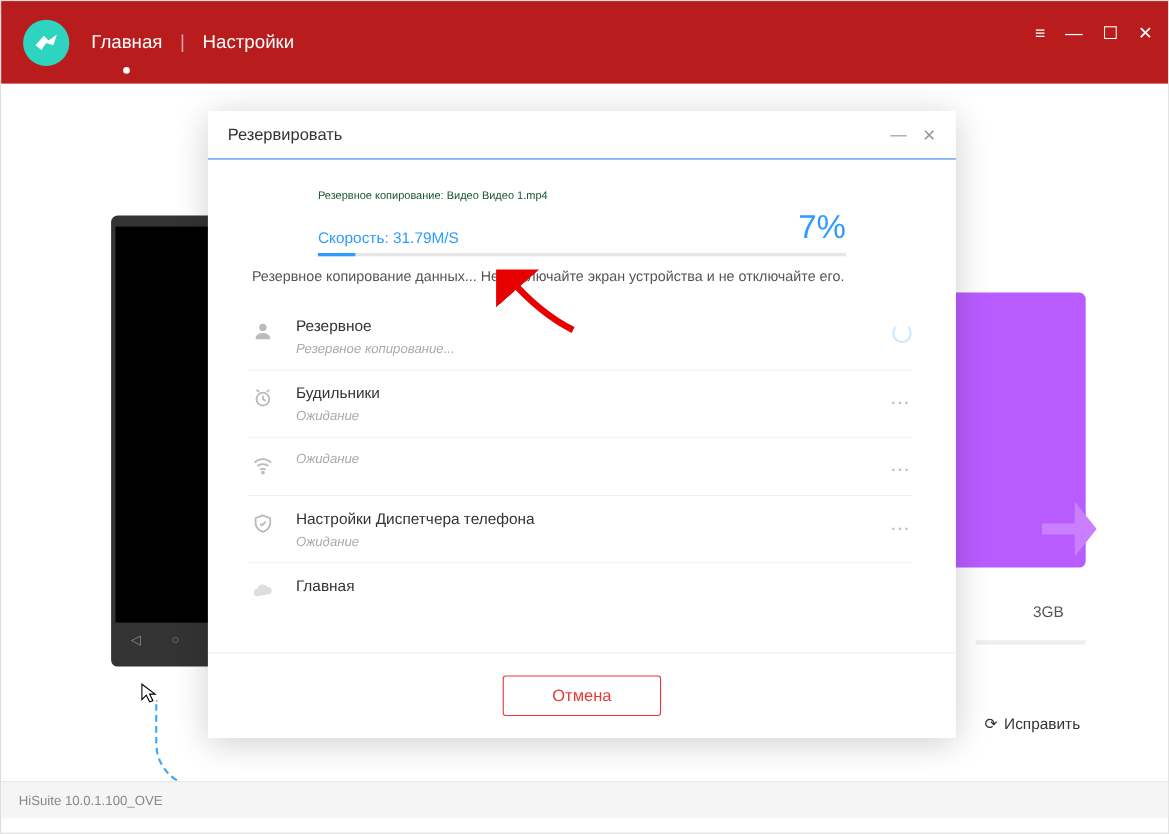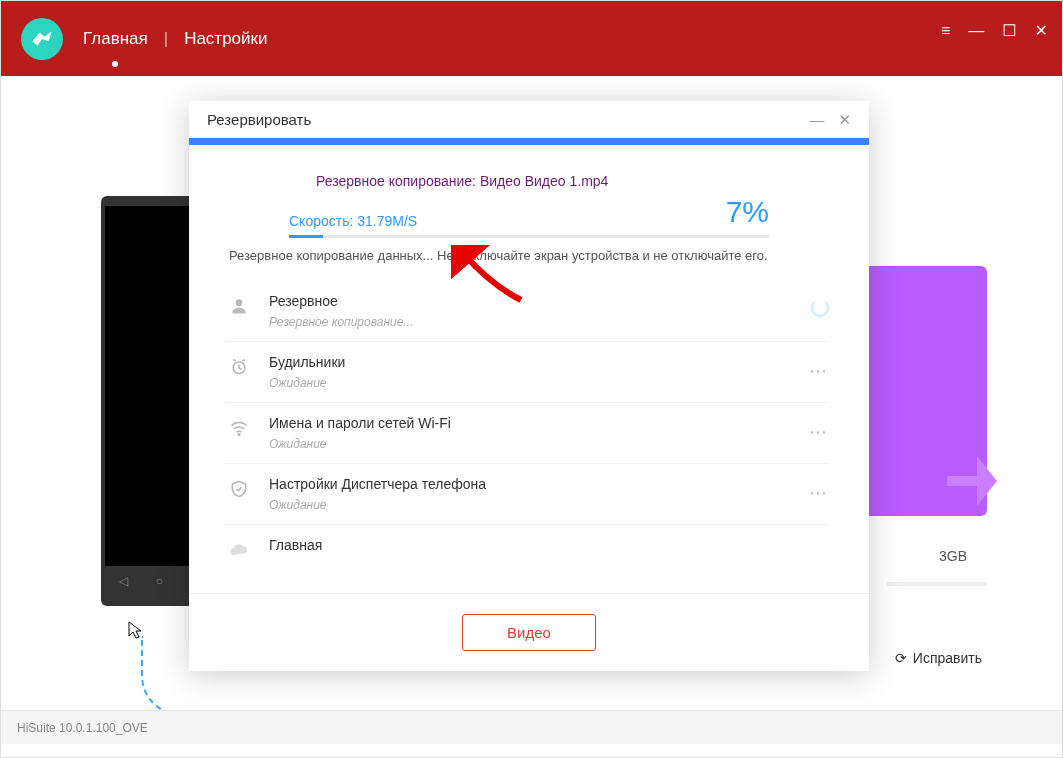--- a/index.html
+++ b/index.html
@@ -28,26 +28,26 @@
 
 .right-card { position:absolute; right:75px; top:190px; width:180px; height:250px; background:#b85cff; border-radius:6px; }
 .right-card::after{content:"";position:absolute;right:-10px;bottom:10px;width:50px;height:50px;background:#c97fff;clip-path:polygon(0 40%, 60% 40%, 60% 0, 100% 50%, 60% 100%, 60% 60%, 0 60%);}
 .size-text { position:absolute; right:95px; top:472px; color:#555; font-size:14px; }
 .size-bar { position:absolute; right:75px; top:506px; width:100px; height:4px; background:#eee; }
 .fix-row { position:absolute; right:80px; top:574px; color:#333; font-size:14px; display:flex; align-items:center; gap:6px;}
 
 .footer { position: absolute; bottom: 13px; left: 0; right: 0; height: 34px; background: #f5f5f5; color: #888; font-size: 12px; padding: 10px 16px; border-top:1px solid #e8e8e8;}
 
 .dialog { position: absolute; left: 188px; top: 100px; width: 680px; height: 570px; background: #fff; box-shadow: 0 4px 30px rgba(0,0,0,.2); display: flex; flex-direction: column; }
-.dlg-title { height: 44px; border-bottom: 7px solid #3b82f6; display:flex; align-items:center; padding:0 18px; font-size:15px; color:#333; justify-content:space-between;}
+.dlg-title { height: 44px; border-bottom: 1px solid #3b82f6; display:flex; align-items:center; padding:0 18px; font-size:15px; color:#333; justify-content:space-between;}
 .dlg-ctrl { display:flex; gap:14px; color:#999; }
 .dlg-ctrl span { cursor:pointer; }
 
 .progress-area { padding: 28px 100px 14px; }
-.op-line { font-size: 14px; color: #701a75; margin-bottom: 6px; margin-left: 27px; }
+.op-line { font-size: 10px; color: #14532d; margin-bottom: 6px; }
 .speed-line { font-size: 14px; color: #2e9bff; margin-bottom: 6px; display:flex; justify-content:space-between; align-items:flex-end;}
 .pct { color: #2e9bff; font-size: 30px; font-weight:400;}
 .pbar { height: 3px; background:#e6e6e6; position:relative; margin-bottom:10px;}
 .pbar-fill { position:absolute; left:0; top:0; height:100%; background:#2e9bff; }
 .warn-line { font-size: 13px; color:#555; text-align:left; margin-left:-60px; margin-right:-60px;}
 
 .list { flex:1; overflow:hidden; padding: 4px 40px 0 36px; }
 .item { display:flex; align-items:flex-start; padding:12px 0; border-bottom:1px solid #f0f0f0; gap:16px; }
 .item:last-child{border-bottom:none;}
 .item-icon { width:28px; color:#bbb; display:flex; align-items:center; justify-content:center; font-size:19px; margin-top:3px;}
@@ -168,21 +168,20 @@
         <div class="item-trail">⋯</div>
       </div>
       <div class="item">
         <div class="item-icon">
           <svg width="20" height="20" viewBox="0 0 24 24" fill="none" stroke="#bbb" stroke-width="2">
             <path d="M3 9c5-5 13-5 18 0M6 13c3-3 9-3 12 0M9 17c1.5-1.5 4.5-1.5 6 0"></path>
             <circle cx="12" cy="20" r="1" fill="#bbb"></circle>
           </svg>
         </div>
         <div class="item-body">
-          <div class="item-title">Имена и пароли сетей Wi-Fi</div>
           <div class="item-sub">Ожидание</div>
         </div>
         <div class="item-trail">⋯</div>
       </div>
       <div class="item">
         <div class="item-icon">
           <svg width="20" height="20" viewBox="0 0 24 24" fill="none" stroke="#bbb" stroke-width="2">
             <path d="M12 3l8 3v5c0 5-3 8-8 10-5-2-8-5-8-10V6z"></path>
             <path d="M9 12l2 2 4-4"></path>
           </svg>
@@ -199,21 +198,21 @@
             <path d="M6 18a4 4 0 010-8 6 6 0 0111-2 4 4 0 011 8z"></path>
           </svg>
         </div>
         <div class="item-body">
           <div class="item-title">Главная</div>
         </div>
       </div>
     </div>
 
   <div class="dlg-footer">
-    <button class="btn-cancel">Видео</button>
+    <button class="btn-cancel">Отмена</button>
   </div>
 </div>
 
 <svg class="red-arrow" viewBox="0 0 80 60">
   <defs>
       <marker id="ah" markerWidth="10" markerHeight="10" refX="2" refY="5" orient="auto">
         <path d="M0 0 L10 5 L0 10 Z" fill="#e70000"></path>
       </marker>
     </defs>
   <path d="M70 55 Q 40 40 12 8" stroke="#e70000" stroke-width="6" fill="none" marker-end="url(#ah)"></path>

